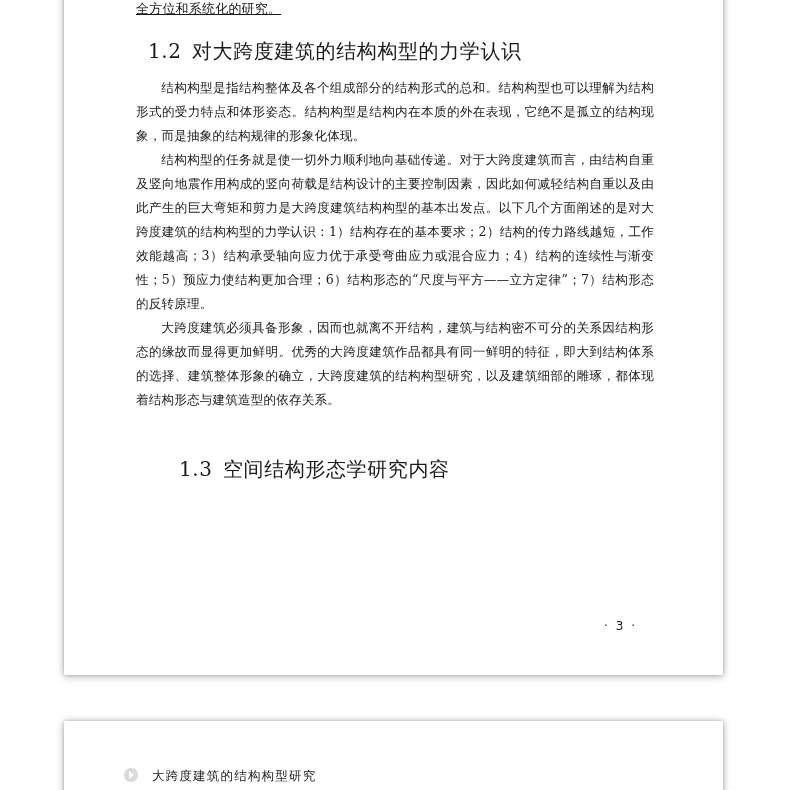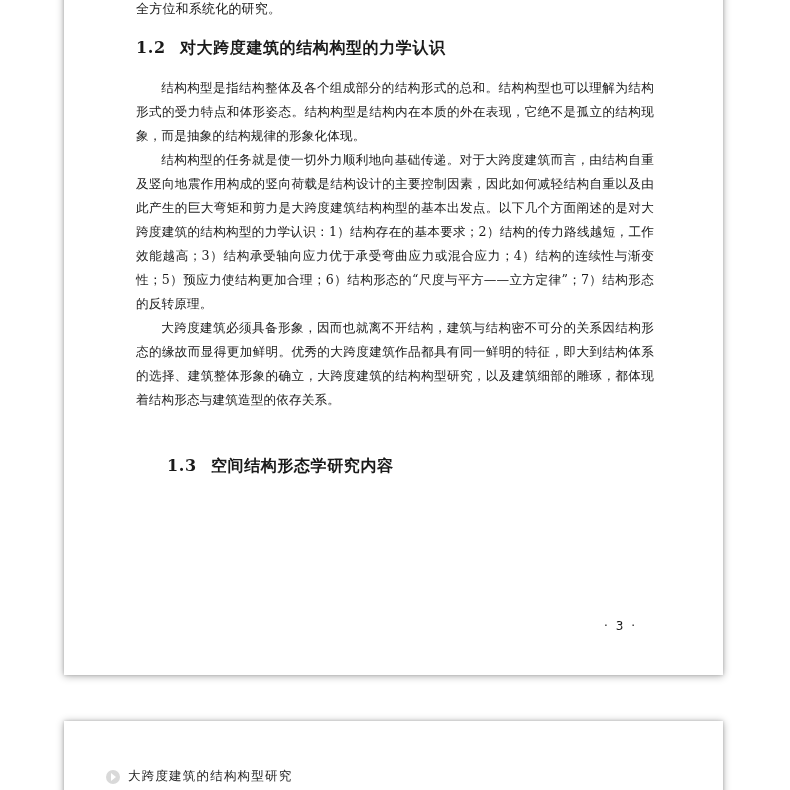--- a/index.html
+++ b/index.html
@@ -34,26 +34,27 @@
       position: absolute;
       left: 72px;
       width: 518px;
     }
     .line-top {
       position: absolute;
       top: 10px;
       left: 72px;
       font-size: 13px;
       letter-spacing: 0.2px;
+      text-decoration: underline;
     }
     .heading {
       position: absolute;
-      left: 72px;
-      font-size: 16px;
-      font-weight: bold;
+      left: 84px;
+      font-size: 20px;
+      font-weight: normal;
       letter-spacing: 0.6px;
       white-space: nowrap;
     }
     .heading .num {
       display: inline-block;
       width: 44px;
     }
     .para {
       font-size: 12.6px;
       line-height: 24px;
@@ -69,25 +70,24 @@
     .page-number {
       position: absolute;
       right: 86px;
       top: 629px;
       font-size: 12px;
       letter-spacing: 2px;
       font-family: "DejaVu Sans", "Liberation Sans", sans-serif;
     }
     .running-header {
       position: absolute;
-      left: 42px;
+      left: 60px;
       top: 47px;
       display: flex;
-      align-items: center;
-      gap: 8px;
+      gap: 14px;
     }
     .arrow-icon {
       width: 14px;
       height: 14px;
       border-radius: 50%;
       background: #d9d9d9;
       position: relative;
     }
     .arrow-icon::after {
       content: "";

